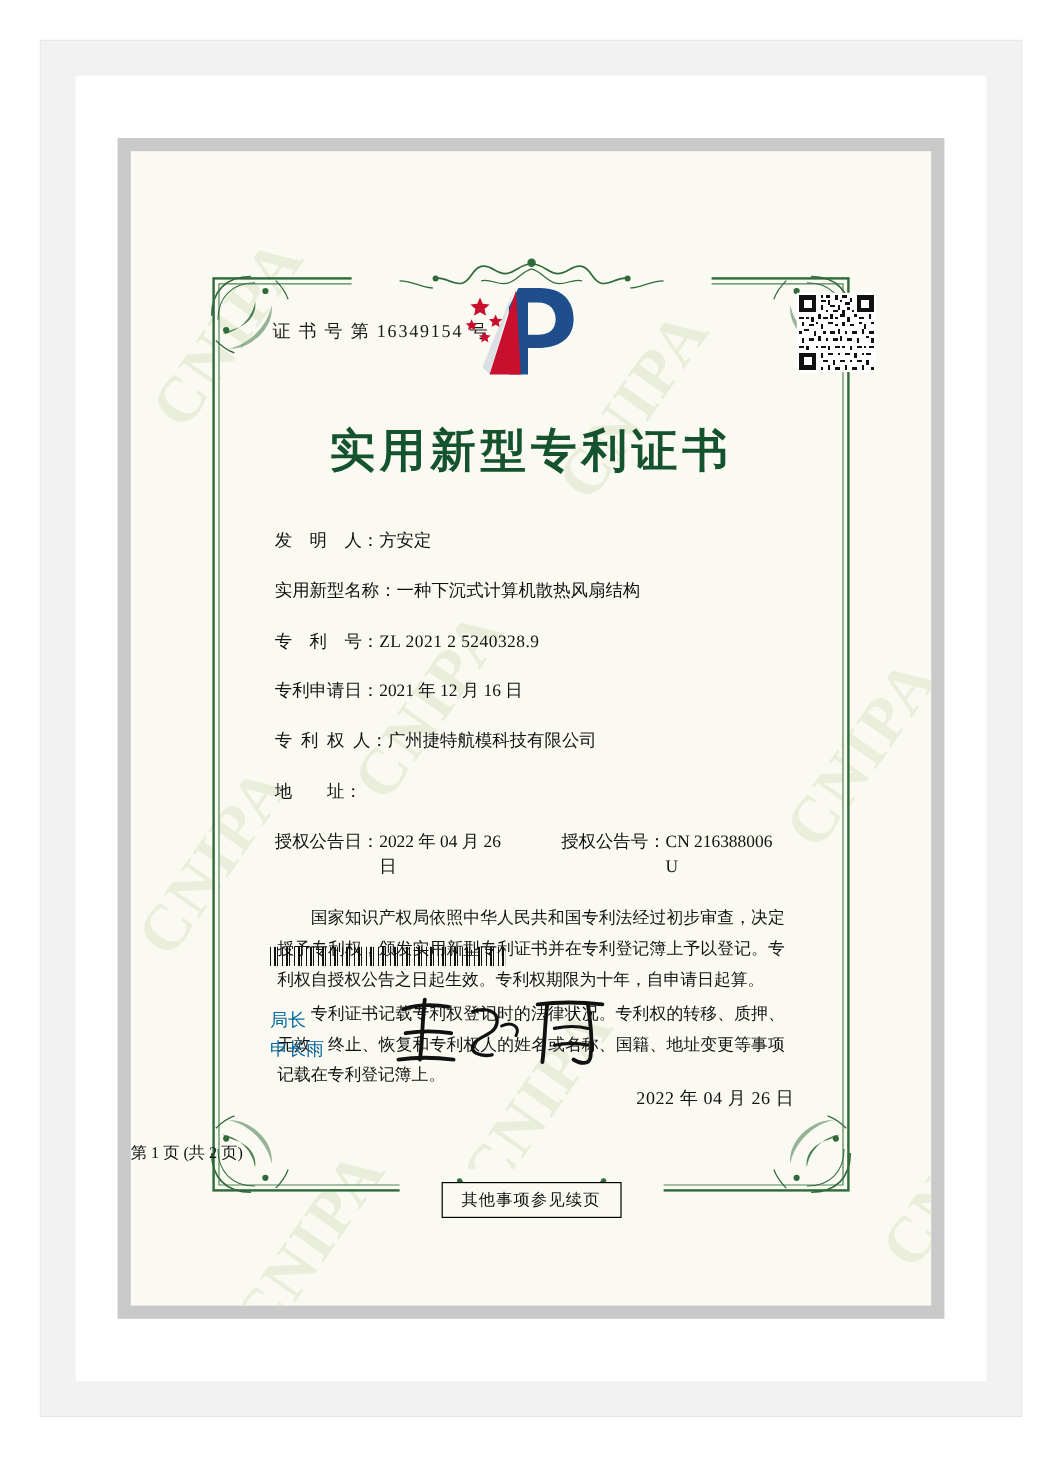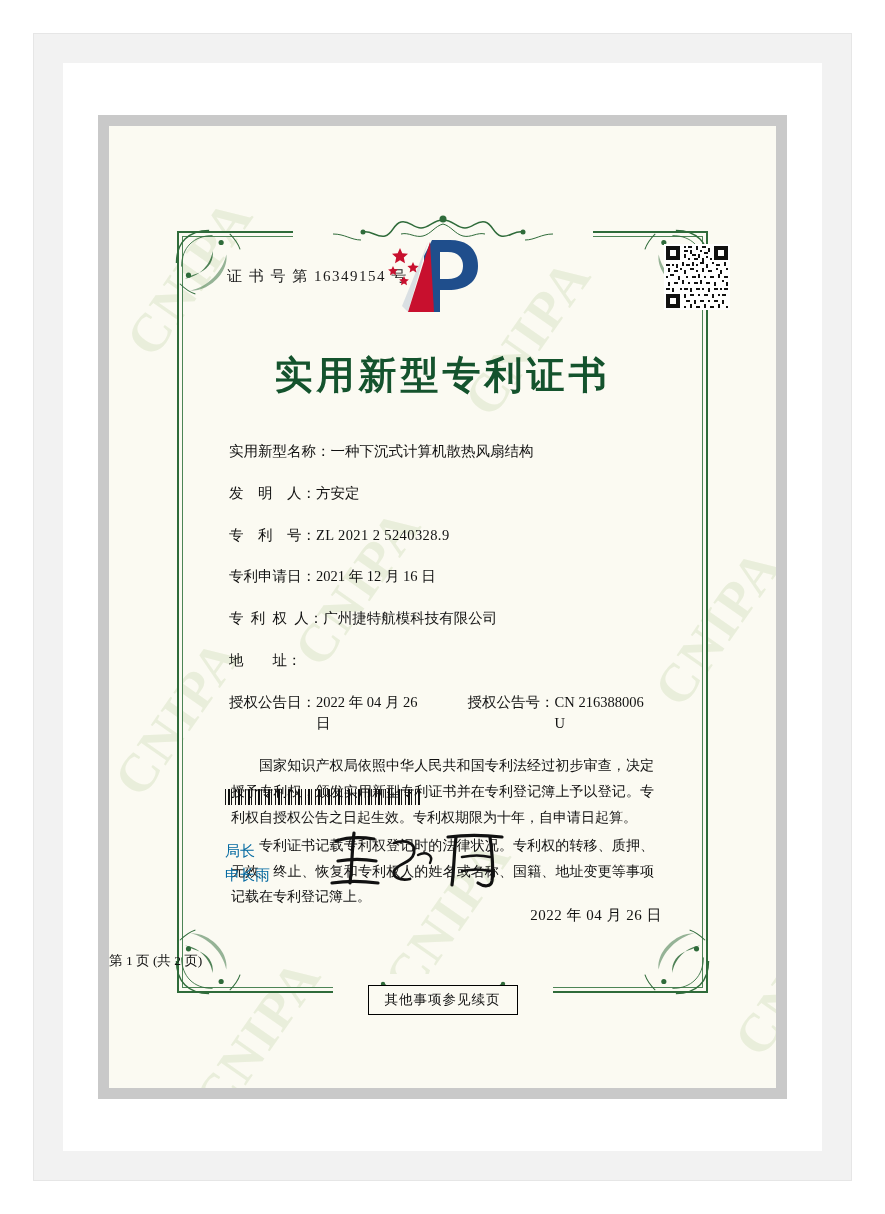--- a/index.html
+++ b/index.html
@@ -383,26 +383,26 @@
             </div>
 
             <div class="content">
 
               <div class="cert-no">证 书 号 第 16349154 号</div>
 
               <div class="title">实用新型专利证书</div>
 
               <div class="fields">
                 <div class="field">
+                  <span class="lbl">发    明    人：</span>
+                  <span class="val">方安定</span>
+                </div>
+                <div class="field">
                   <span class="lbl">实用新型名称：</span>
                   <span class="val">一种下沉式计算机散热风扇结构</span>
-                </div>
-                <div class="field">
-                  <span class="lbl">发    明    人：</span>
-                  <span class="val">方安定</span>
                 </div>
                 <div class="field">
                   <span class="lbl">专    利    号：</span>
                   <span class="val latin">ZL 2021 2 5240328.9</span>
                 </div>
                 <div class="field">
                   <span class="lbl">专利申请日：</span>
                   <span class="val">2021 年 12 月 16 日</span>
                 </div>
                 <div class="field">

